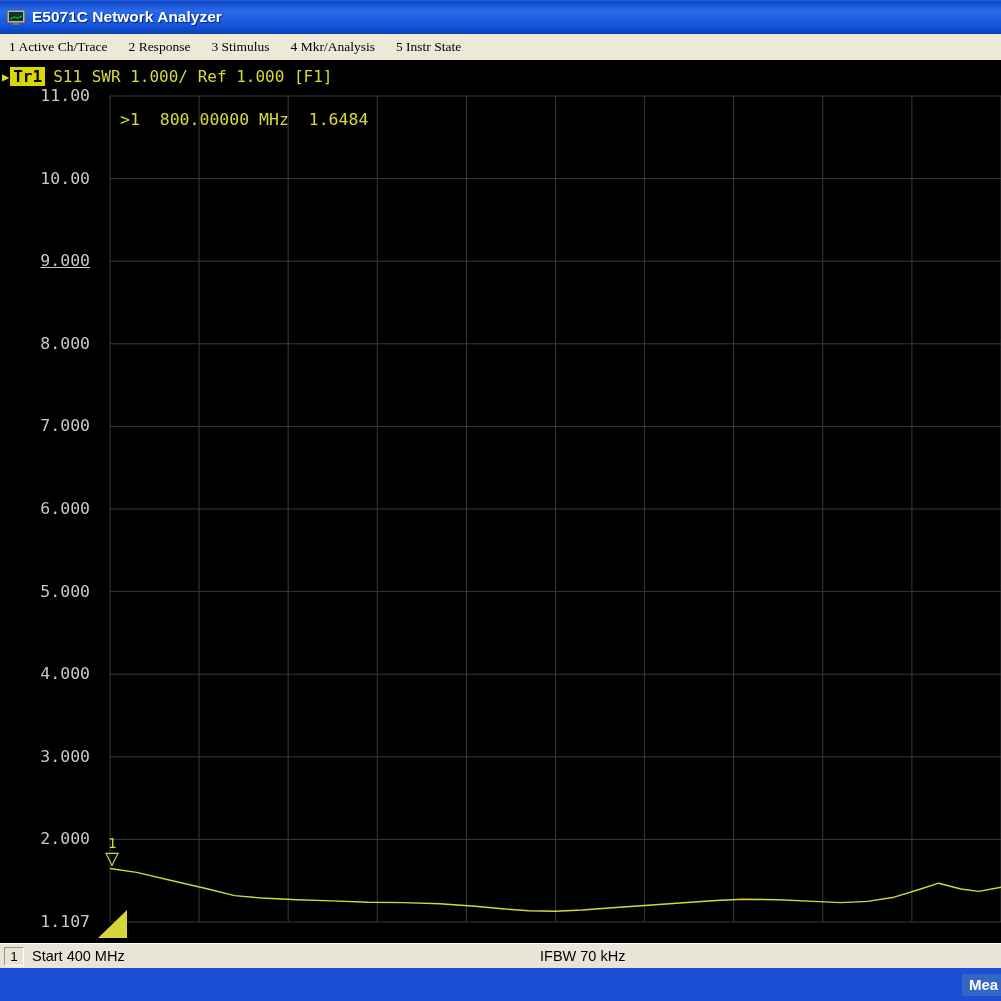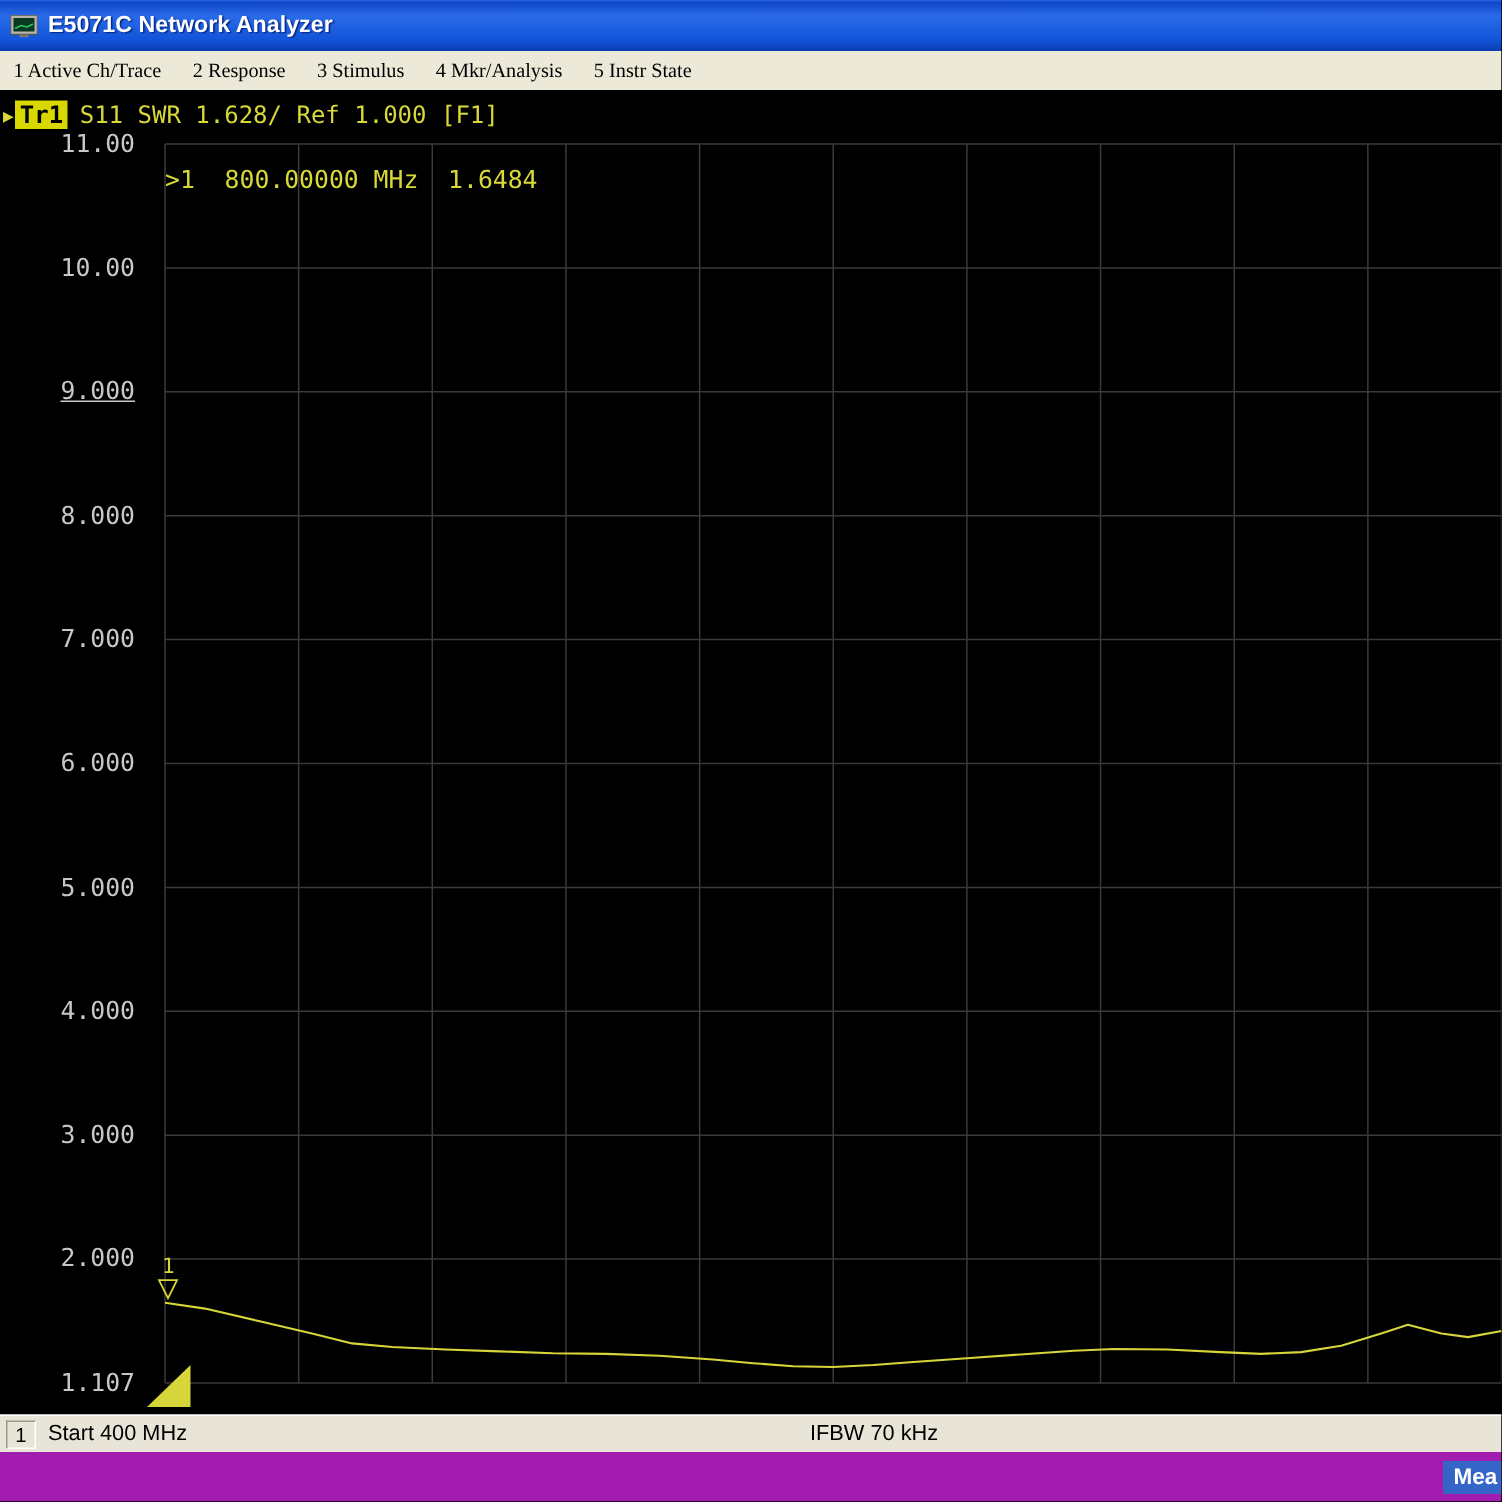--- a/index.html
+++ b/index.html
@@ -17,37 +17,37 @@
   .menu-item{white-space:nowrap;cursor:default;}
 
   .screen{position:absolute;left:0;top:60px;width:1001px;height:883px;background:#000;}
 
   .trace-header{position:absolute;left:2px;top:7px;display:flex;align-items:center;
     font-family:"DejaVu Sans Mono",monospace;font-size:16px;white-space:pre;}
   .arrow{color:#d8d838;font-size:12px;margin-right:1px;}
   .tr1{background:#d8d800;color:#000;padding:0 3px;font-weight:bold;}
   .trace-detail{color:#d8d838;margin-left:8px;}
 
-  .marker-readout{position:absolute;left:110px;top:50px;color:#d8d838;
+  .marker-readout{position:absolute;left:120px;top:50px;color:#d8d838;
     font-family:"DejaVu Sans Mono",monospace;font-size:16.5px;white-space:pre;}
 
   .ylabel{position:absolute;width:70px;text-align:right;left:20px;color:#c8c8c8;
     font-family:"DejaVu Sans Mono",monospace;font-size:16.5px;line-height:20px;}
 
   #plot-svg{position:absolute;left:110px;top:36px;overflow:visible;}
 
   .statusbar{position:absolute;left:0;top:943px;width:1001px;height:25px;box-sizing:border-box;
     background:#e8e5d8;border-top:1px solid #ffffff;display:flex;align-items:center;
     font-size:14.5px;color:#000;}
   .ch-box{width:20px;height:19px;box-sizing:border-box;border:1px solid;
     border-color:#9a9a8a #ffffff #ffffff #9a9a8a;margin:0 8px 0 4px;text-align:center;
     line-height:17px;font-size:13.5px;}
   .ifbw{position:absolute;left:540px;}
 
-  .bottombar{position:absolute;left:0;top:968px;width:1001px;height:33px;background:#a21caf;}
+  .bottombar{position:absolute;left:0;top:968px;width:1001px;height:33px;background:#1d4ed8;}
   .softkey{position:absolute;right:0;top:6px;height:22px;background:#3565c6;color:#fff;
     font-weight:bold;font-size:15px;line-height:22px;padding:0 2px 0 7px;min-width:30px;}
 </style>
 </head>
 <body>
 
 <div class="titlebar">
   <span class="title-icon">
     <svg width="18" height="15" viewBox="0 0 18 15">
       <rect x="0" y="0" width="18" height="13" fill="#b8b4a8" stroke="#555" stroke-width="1"></rect>
@@ -65,21 +65,21 @@
   <span class="menu-item">3 Stimulus</span>
   <span class="menu-item">4 Mkr/Analysis</span>
   <span class="menu-item">5 Instr State</span>
 </div>
 
 <div class="screen">
 
   <div class="trace-header">
     <span class="arrow">▶</span>
     <span class="tr1">Tr1</span>
-    <span class="trace-detail">S11 SWR 1.628/ Ref 1.000 [F1]</span>
+    <span class="trace-detail">S11 SWR 1.000/ Ref 1.000 [F1]</span>
   </div>
 
   <div class="marker-readout">&gt;1  800.00000 MHz  1.6484</div>
 
   <div id="y-labels">
       <div class="ylabel" style="top: 26px;">11.00</div>
       <div class="ylabel" style="top: 108.6px;">10.00</div>
       <div class="ylabel" style="top: 191.2px; text-decoration: underline;">9.000</div>
       <div class="ylabel" style="top: 273.8px;">8.000</div>
       <div class="ylabel" style="top: 356.4px;">7.000</div>

